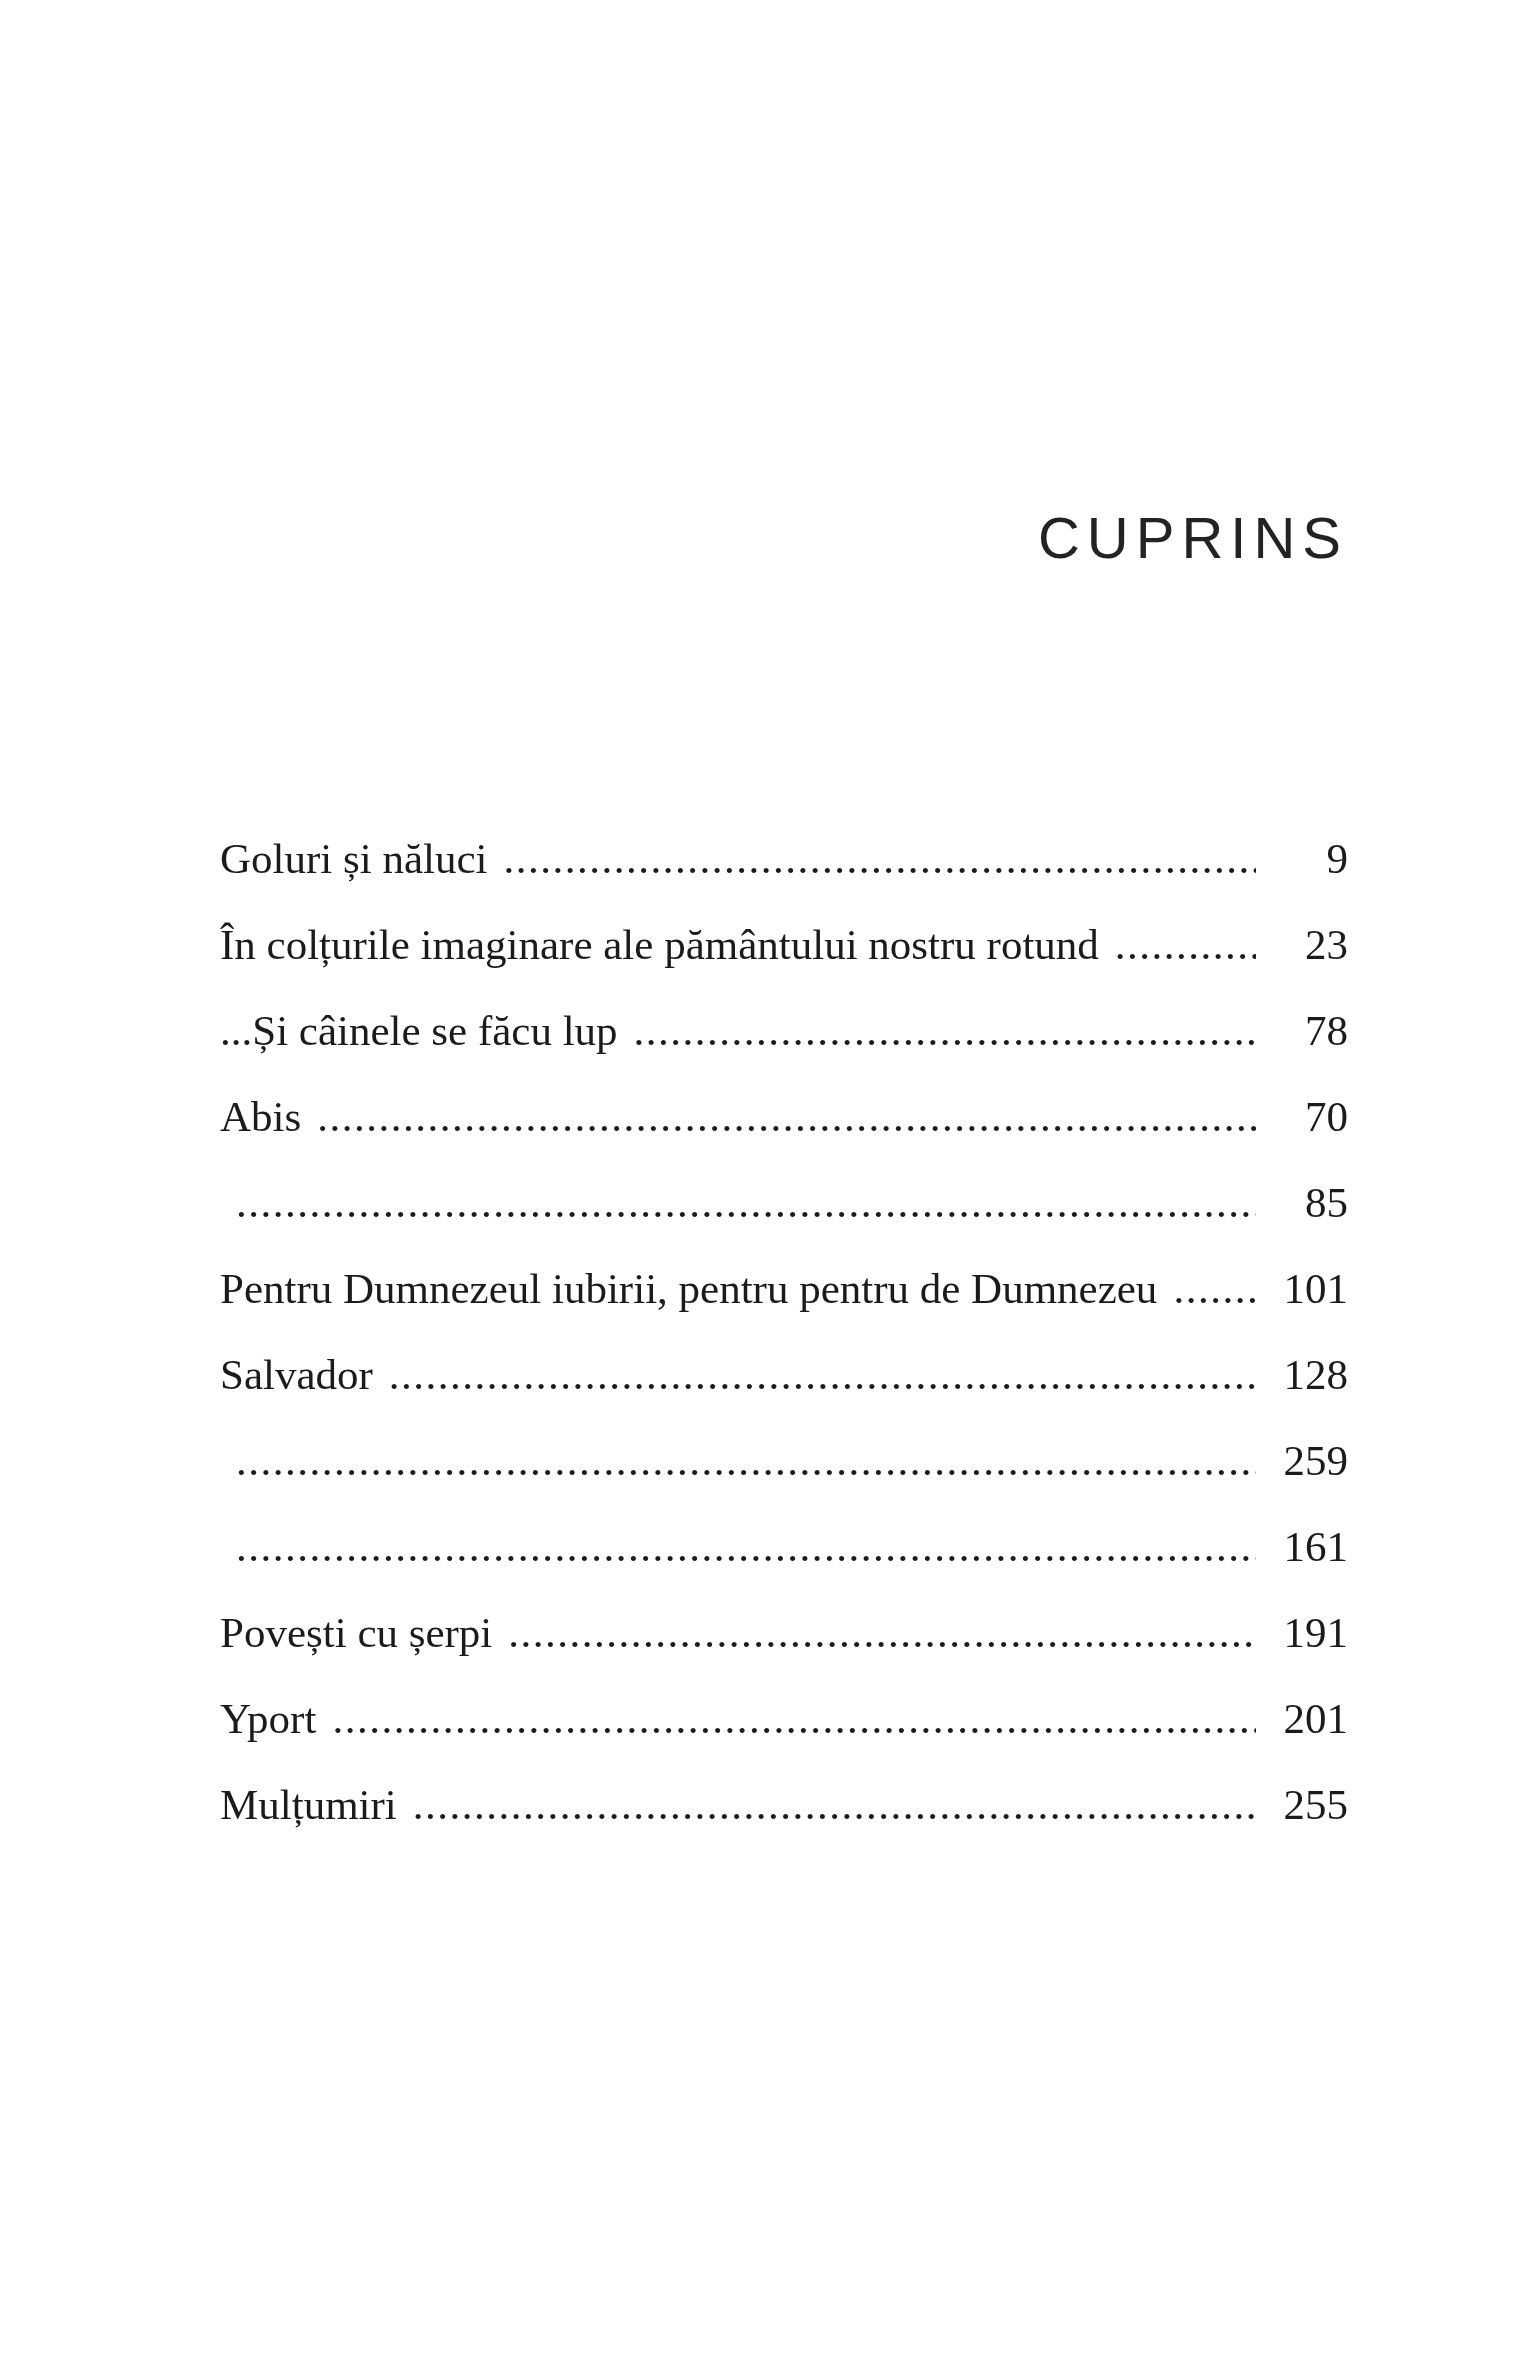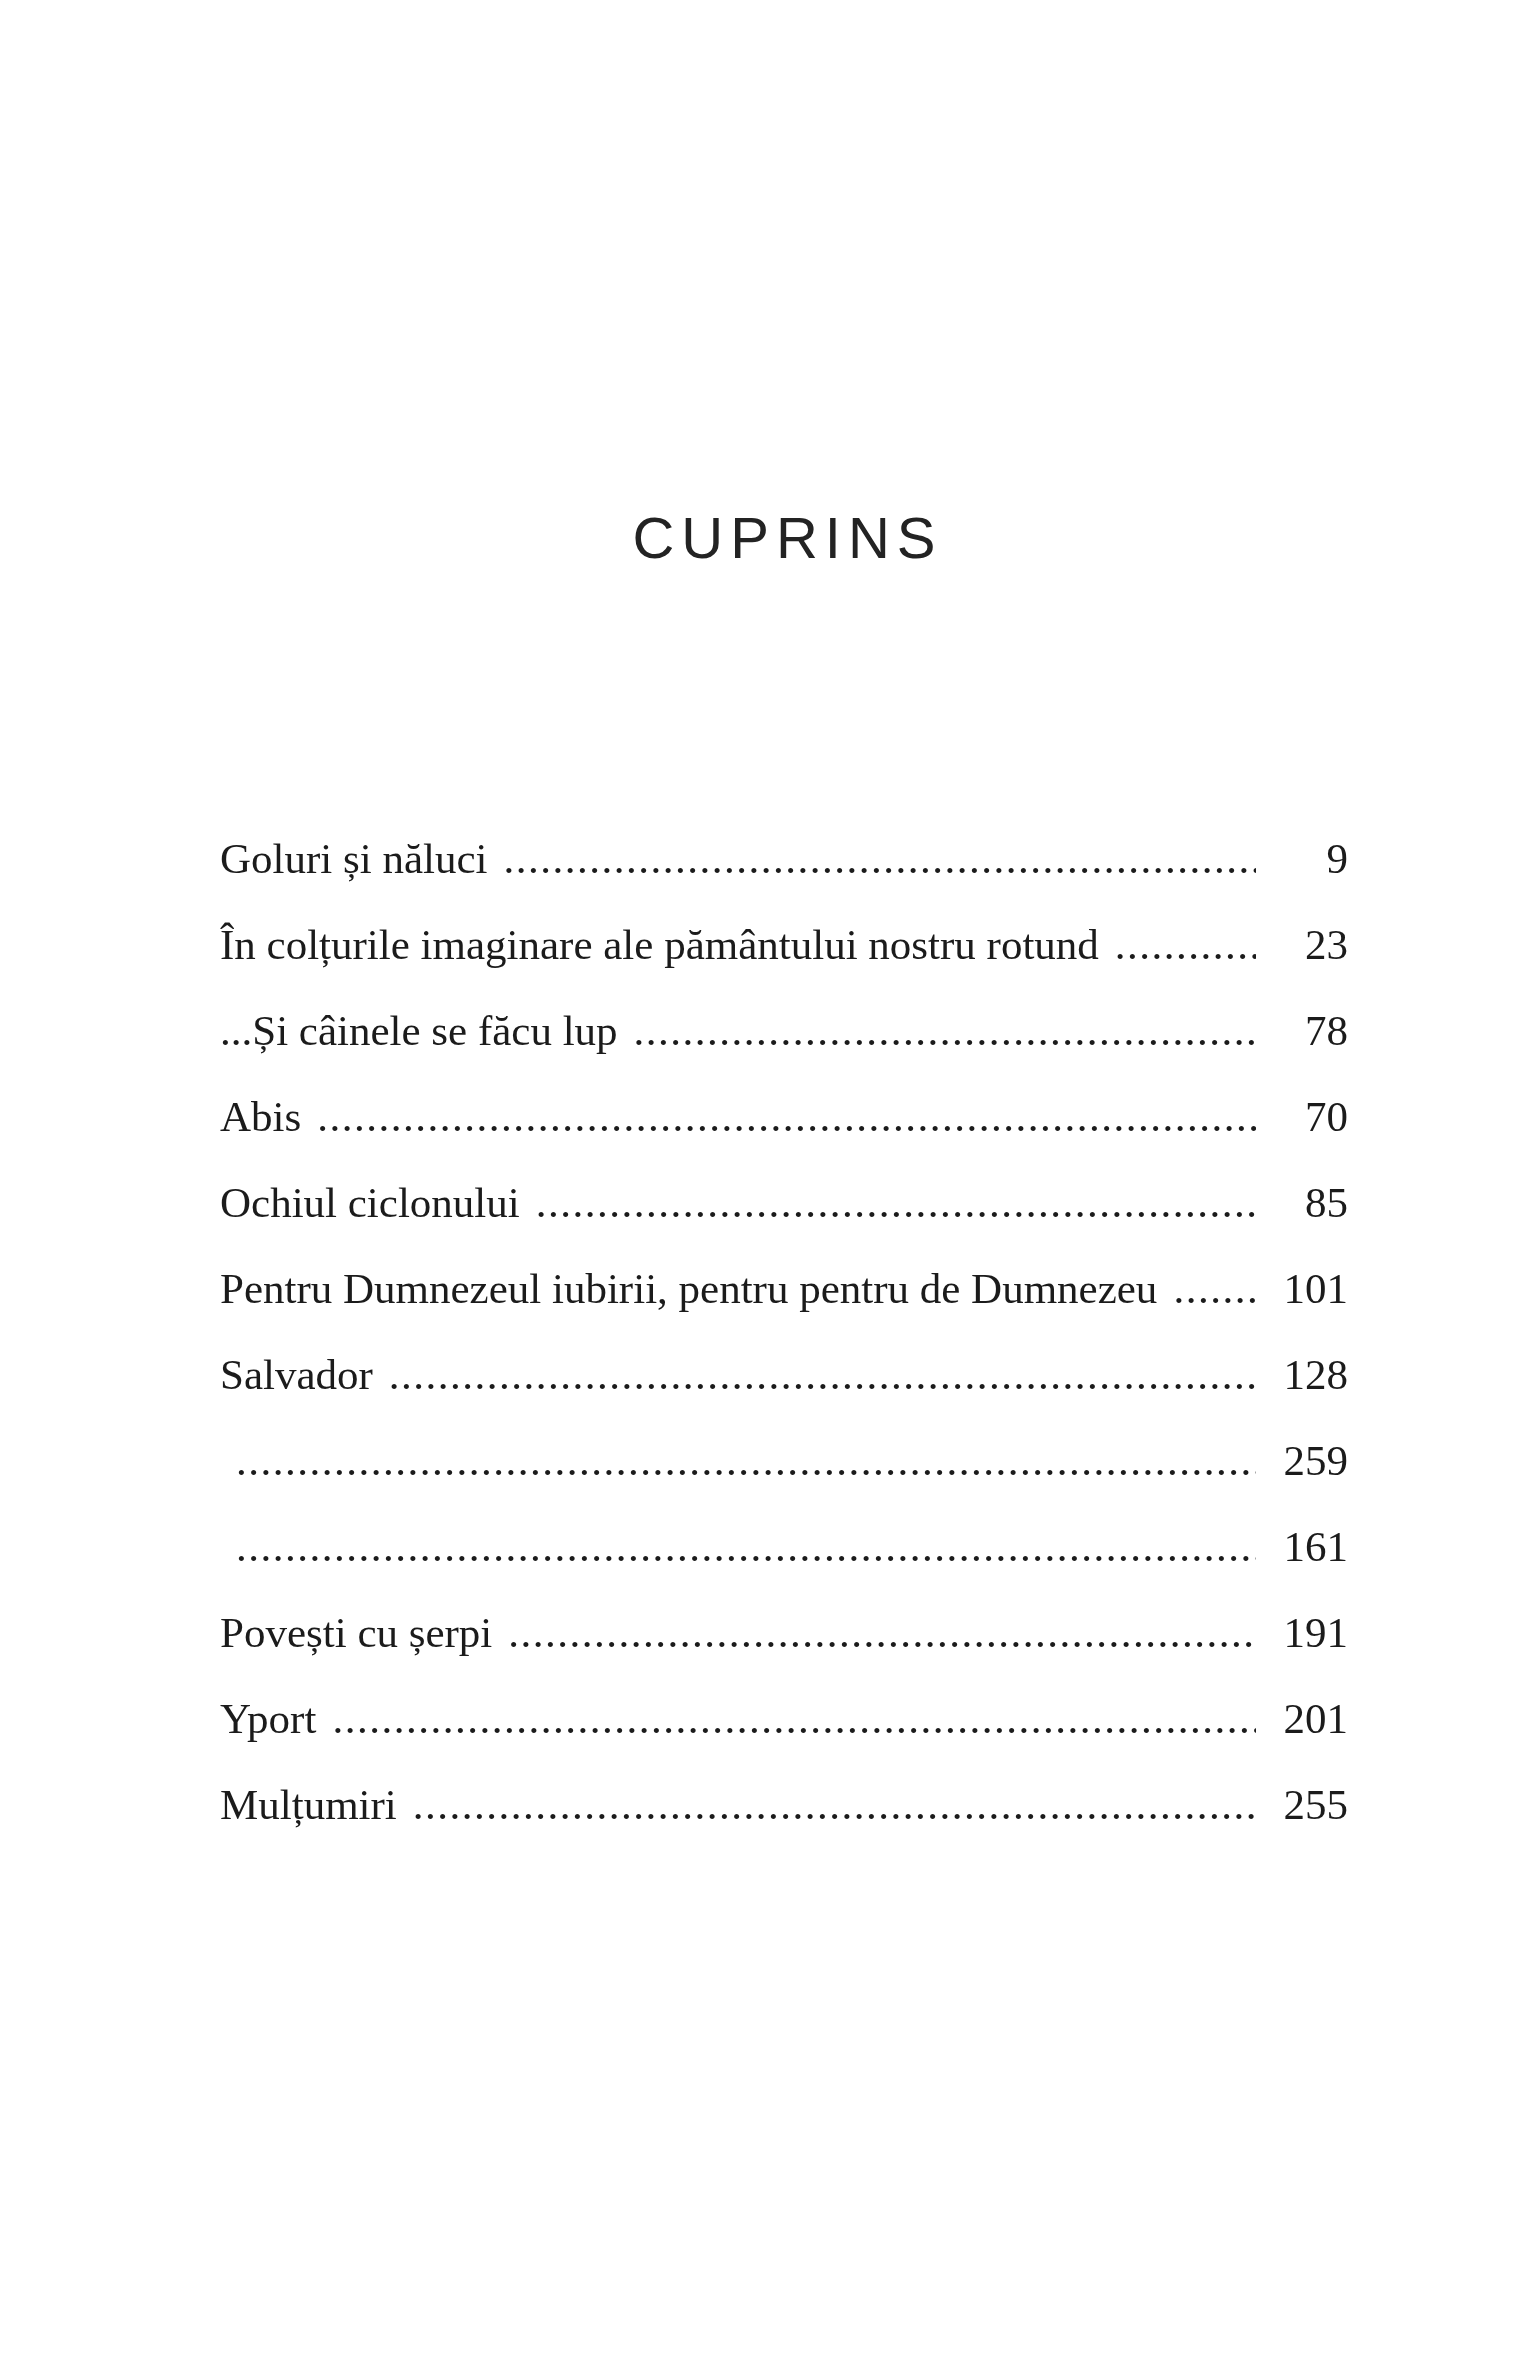--- a/index.html
+++ b/index.html
@@ -15,21 +15,21 @@
     overflow: hidden;
     font-family: "Liberation Serif", "DejaVu Serif", serif;
     color: #1b1b1b;
   }
   .book-title {
     position: absolute;
     top: 509px;
     left: 220px;
     right: 187px;
     margin: 0;
-    text-align: center;
+    text-align: right;
     font-family: "Liberation Sans", "DejaVu Sans", sans-serif;
     font-weight: 400;
     font-size: 58px;
     line-height: 58px;
     letter-spacing: 7px;
     padding-left: 7px; 
     color: #232323;
     white-space: nowrap;
   }
   .toc {
@@ -85,21 +85,20 @@
         <span class="toc-label">...Și câinele se făcu lup</span>
         <span class="toc-dots">................................................................................................................................................................</span>
         <span class="toc-page">78</span>
       </div>
       <div class="toc-row">
         <span class="toc-label">Abis</span>
         <span class="toc-dots">................................................................................................................................................................</span>
         <span class="toc-page">70</span>
       </div>
       <div class="toc-row">
-        <span class="toc-label">Ochiul ciclonului</span>
         <span class="toc-dots">................................................................................................................................................................</span>
         <span class="toc-page">85</span>
       </div>
       <div class="toc-row">
         <span class="toc-label">Pentru Dumnezeul iubirii, pentru pentru de Dumnezeu</span>
         <span class="toc-dots">................................................................................................................................................................</span>
         <span class="toc-page">101</span>
       </div>
       <div class="toc-row">
         <span class="toc-label">Salvador</span>

